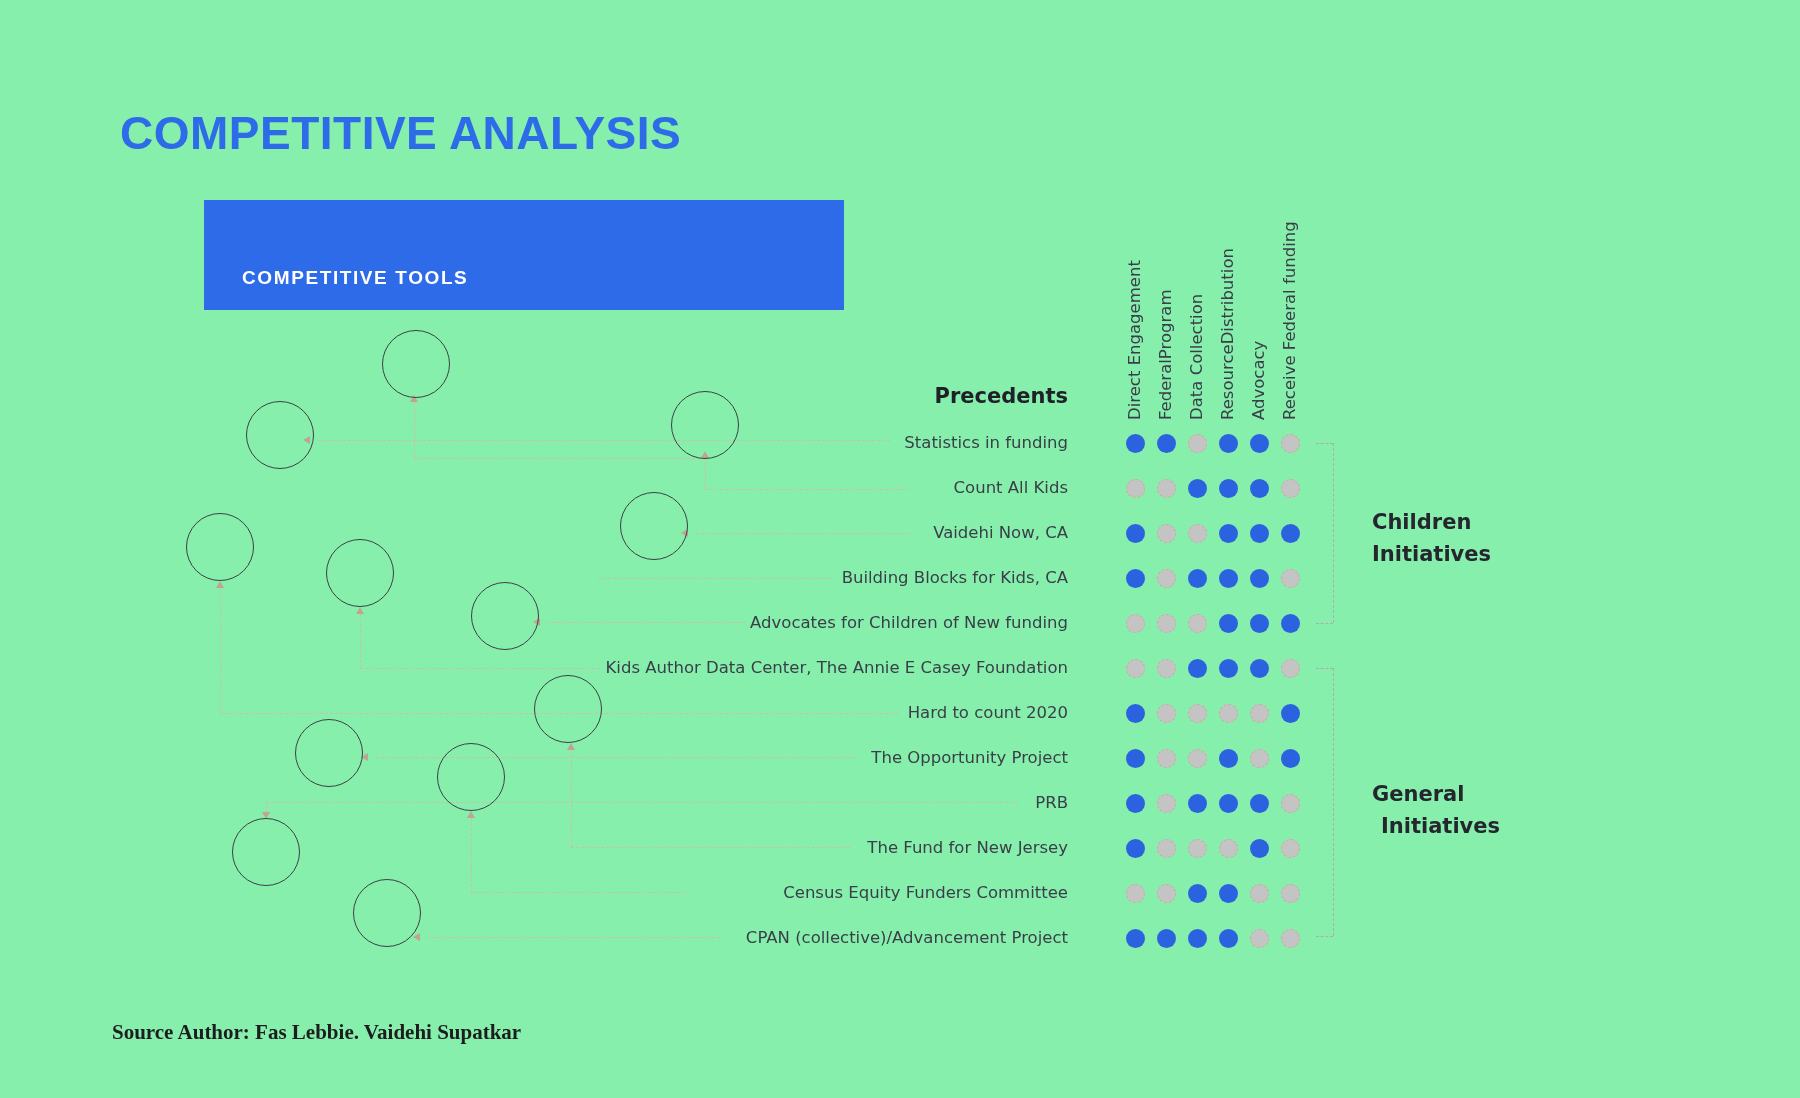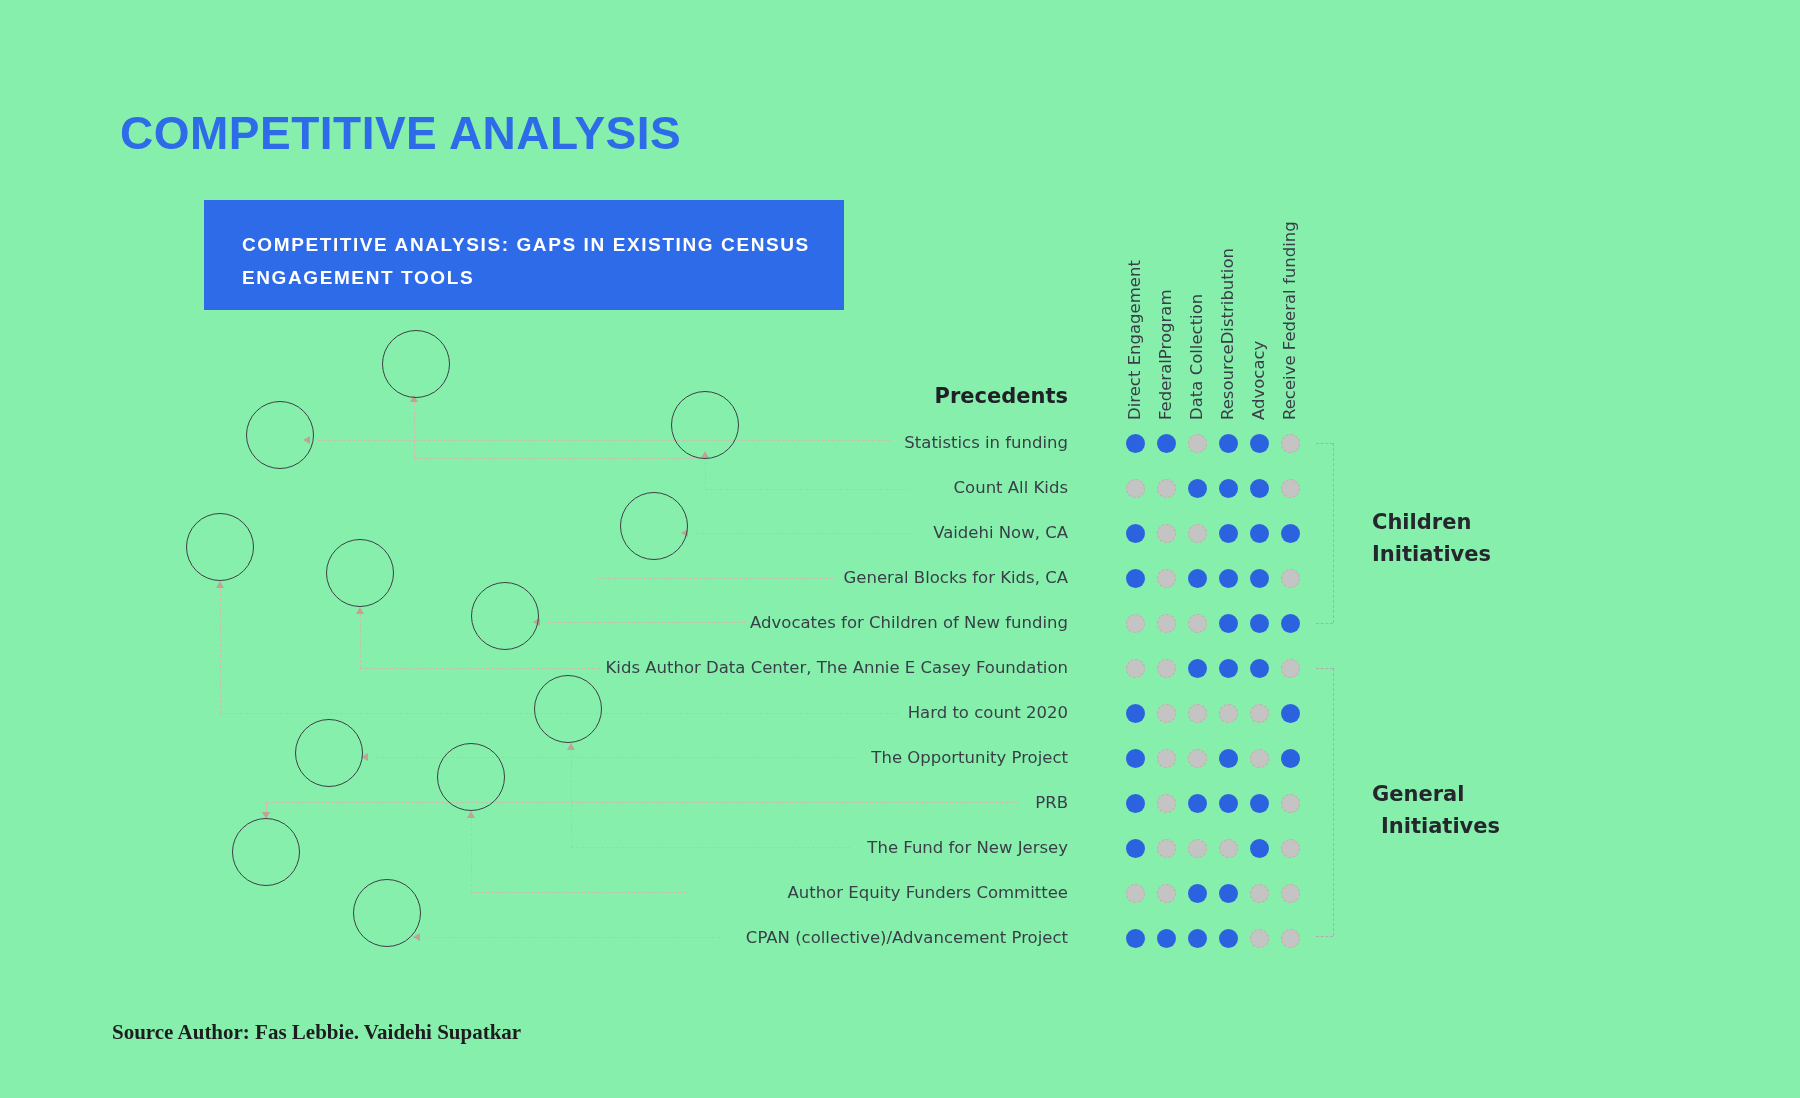--- a/index.html
+++ b/index.html
@@ -54,22 +54,22 @@
 </style>
 </head>
 <body>
 
 <div class="canvas">
 
   <div class="title">COMPETITIVE ANALYSIS</div>
 
   <div class="banner">
     <div class="banner-text">
-      <span>COMPETITIVE ANALYSIS: GAPS IN EXISTING CENSUS</span><br>
-      <span>ENGAGEMENT TOOLS</span>
+      <br>
+      <span>COMPETITIVE TOOLS</span>
     </div>
   </div>
 
   <div class="precedents">Precedents</div>
 
   <div id="gen-layer">
       <div class="seg-h" style="left: 318px; top: 440px; width: 572px;"></div>
       <div class="arr left" style="left: 303px; top: 436px;"></div>
       <div class="seg-h" style="left: 705px; top: 489px; width: 203px;"></div>
       <div class="seg-v" style="left: 705px; top: 458px; height: 31px;"></div>
@@ -133,21 +133,21 @@
       <div class="dot on" style="left: 1218.5px; top: 478.5px;"></div>
       <div class="dot on" style="left: 1249.5px; top: 478.5px;"></div>
       <div class="dot off" style="left: 1280.5px; top: 478.5px;"></div>
       <div class="row-label" style="top: 521px;">Vaidehi Now, CA</div>
       <div class="dot on" style="left: 1125.5px; top: 523.5px;"></div>
       <div class="dot off" style="left: 1156.5px; top: 523.5px;"></div>
       <div class="dot off" style="left: 1187.5px; top: 523.5px;"></div>
       <div class="dot on" style="left: 1218.5px; top: 523.5px;"></div>
       <div class="dot on" style="left: 1249.5px; top: 523.5px;"></div>
       <div class="dot on" style="left: 1280.5px; top: 523.5px;"></div>
-      <div class="row-label" style="top: 566px;">General Blocks for Kids, CA</div>
+      <div class="row-label" style="top: 566px;">Building Blocks for Kids, CA</div>
       <div class="dot on" style="left: 1125.5px; top: 568.5px;"></div>
       <div class="dot off" style="left: 1156.5px; top: 568.5px;"></div>
       <div class="dot on" style="left: 1187.5px; top: 568.5px;"></div>
       <div class="dot on" style="left: 1218.5px; top: 568.5px;"></div>
       <div class="dot on" style="left: 1249.5px; top: 568.5px;"></div>
       <div class="dot off" style="left: 1280.5px; top: 568.5px;"></div>
       <div class="row-label" style="top: 611px;">Advocates for Children of New funding</div>
       <div class="dot off" style="left: 1125.5px; top: 613.5px;"></div>
       <div class="dot off" style="left: 1156.5px; top: 613.5px;"></div>
       <div class="dot off" style="left: 1187.5px; top: 613.5px;"></div>
@@ -182,21 +182,21 @@
       <div class="dot on" style="left: 1218.5px; top: 793.5px;"></div>
       <div class="dot on" style="left: 1249.5px; top: 793.5px;"></div>
       <div class="dot off" style="left: 1280.5px; top: 793.5px;"></div>
       <div class="row-label" style="top: 836px;">The Fund for New Jersey</div>
       <div class="dot on" style="left: 1125.5px; top: 838.5px;"></div>
       <div class="dot off" style="left: 1156.5px; top: 838.5px;"></div>
       <div class="dot off" style="left: 1187.5px; top: 838.5px;"></div>
       <div class="dot off" style="left: 1218.5px; top: 838.5px;"></div>
       <div class="dot on" style="left: 1249.5px; top: 838.5px;"></div>
       <div class="dot off" style="left: 1280.5px; top: 838.5px;"></div>
-      <div class="row-label" style="top: 881px;">Author Equity Funders Committee</div>
+      <div class="row-label" style="top: 881px;">Census Equity Funders Committee</div>
       <div class="dot off" style="left: 1125.5px; top: 883.5px;"></div>
       <div class="dot off" style="left: 1156.5px; top: 883.5px;"></div>
       <div class="dot on" style="left: 1187.5px; top: 883.5px;"></div>
       <div class="dot on" style="left: 1218.5px; top: 883.5px;"></div>
       <div class="dot off" style="left: 1249.5px; top: 883.5px;"></div>
       <div class="dot off" style="left: 1280.5px; top: 883.5px;"></div>
       <div class="row-label" style="top: 926px;">CPAN (collective)/Advancement Project</div>
       <div class="dot on" style="left: 1125.5px; top: 928.5px;"></div>
       <div class="dot on" style="left: 1156.5px; top: 928.5px;"></div>
       <div class="dot on" style="left: 1187.5px; top: 928.5px;"></div>

